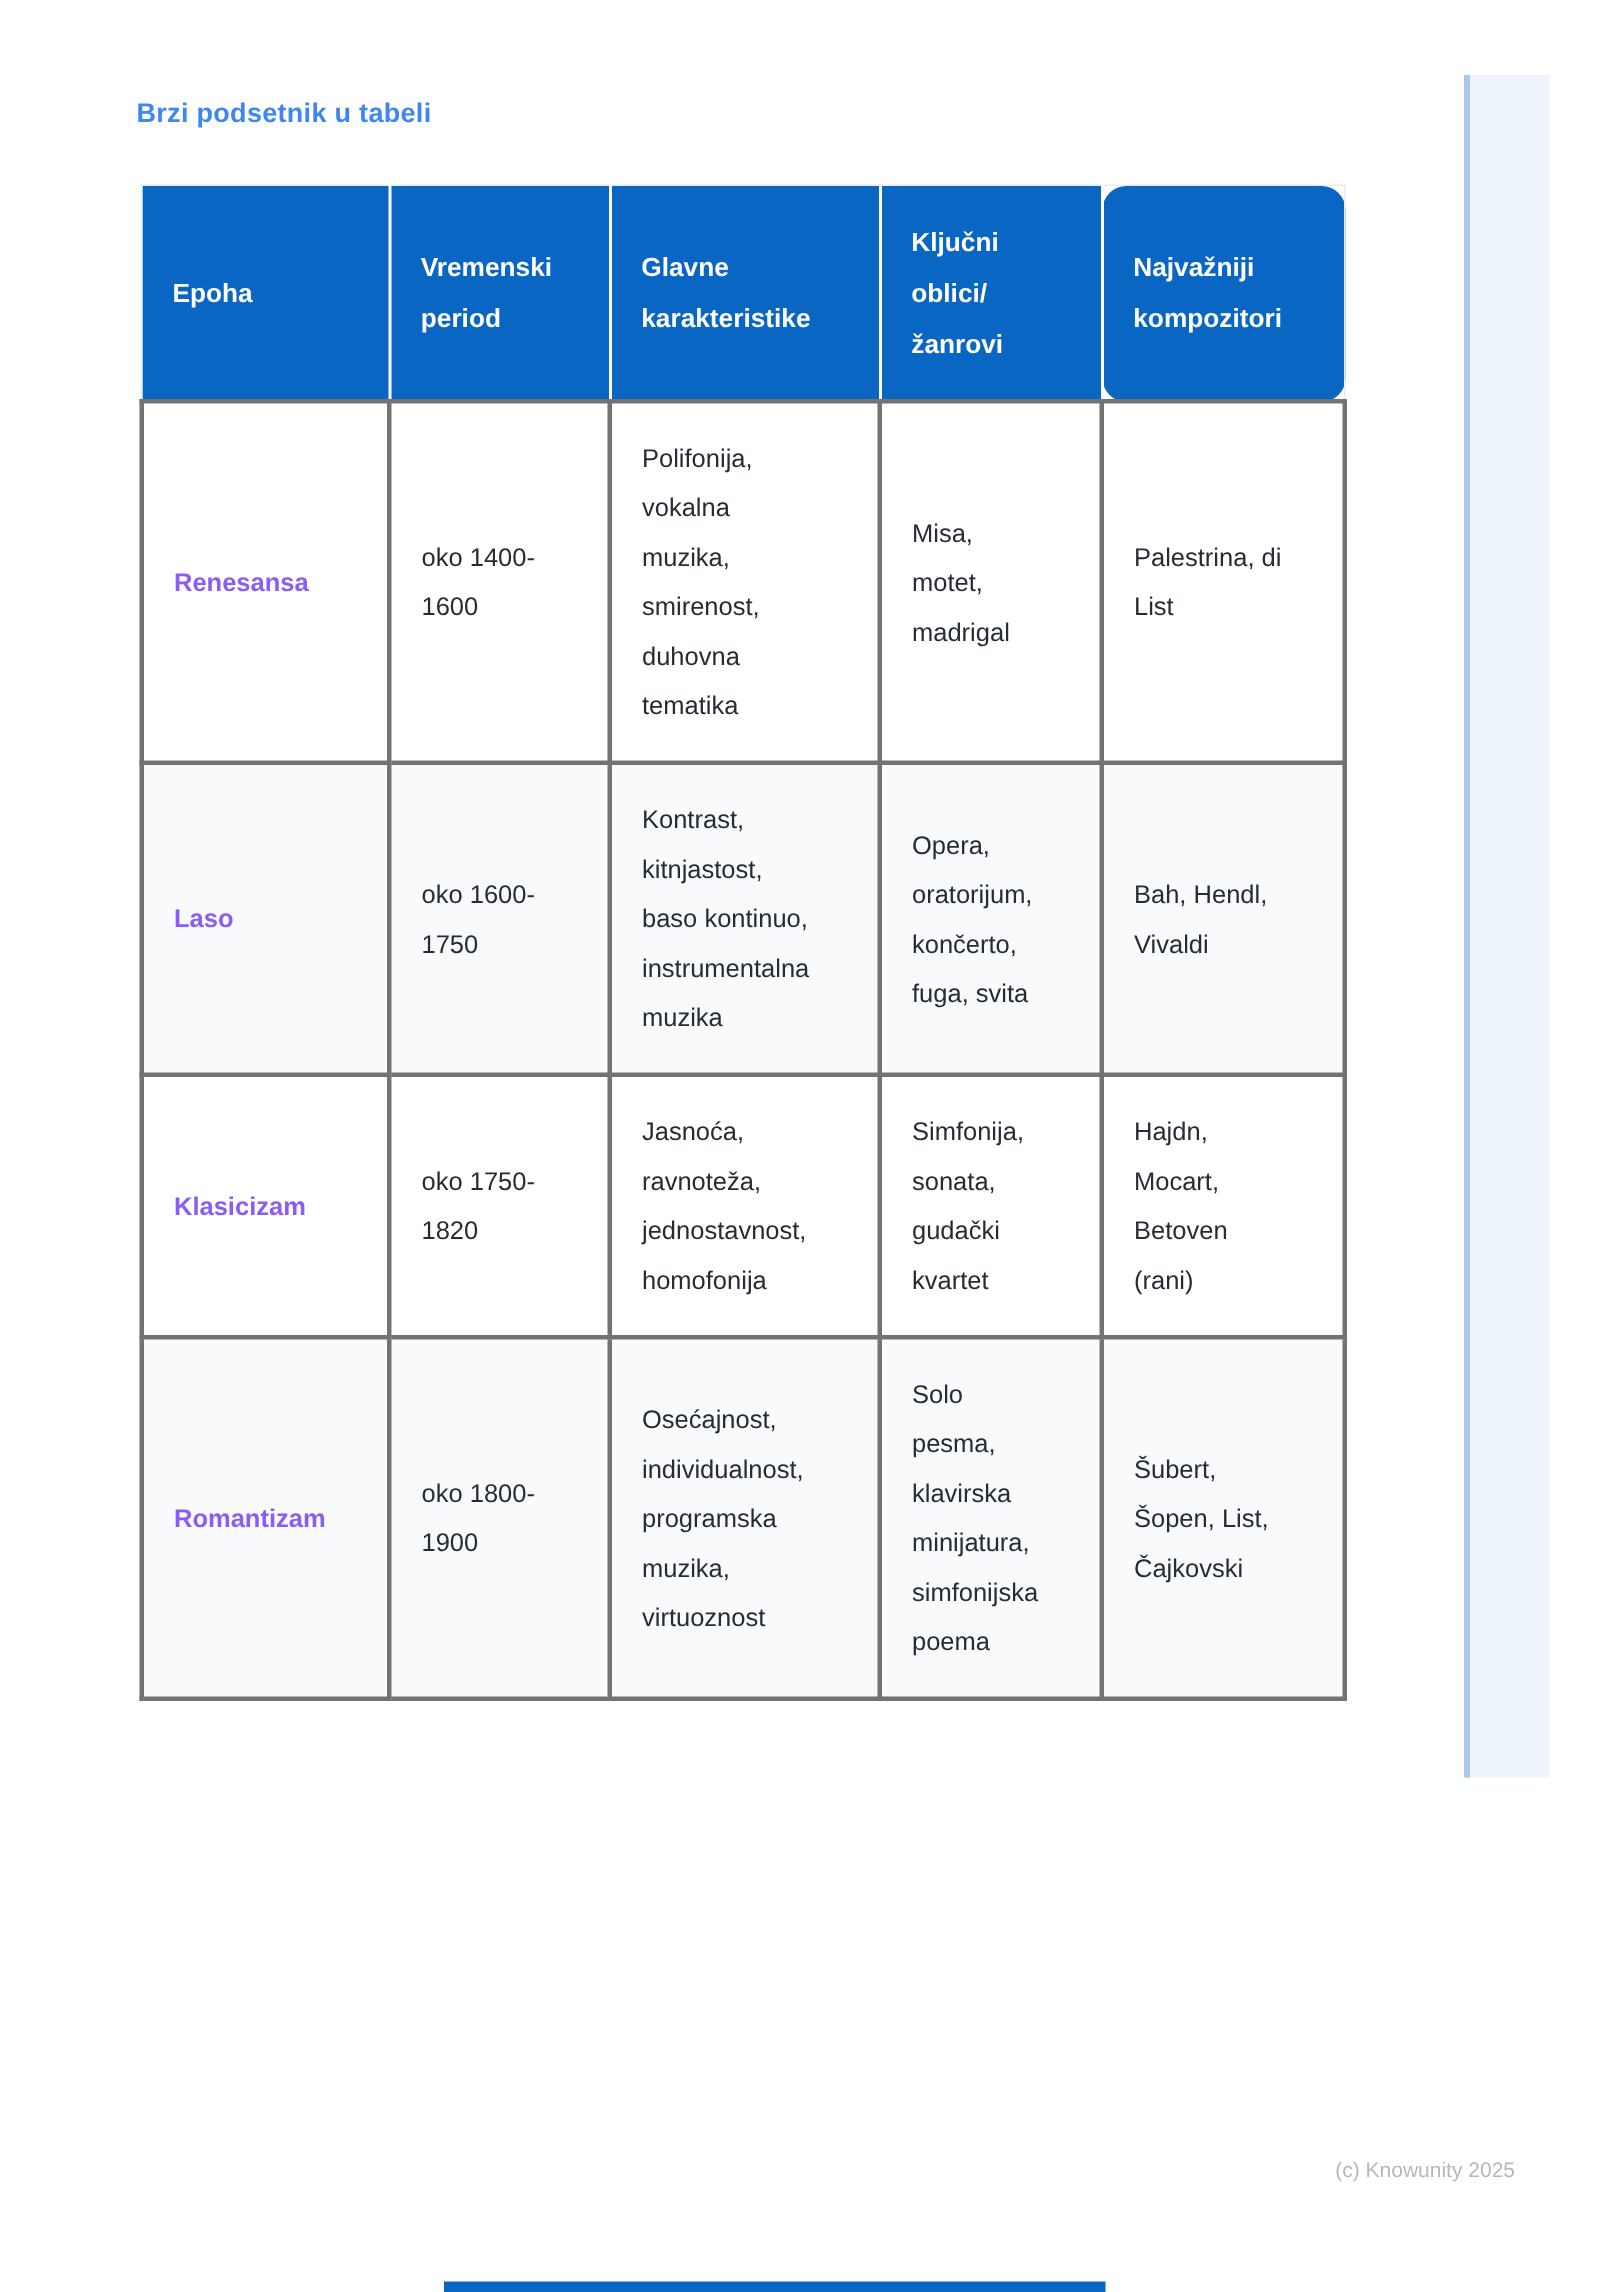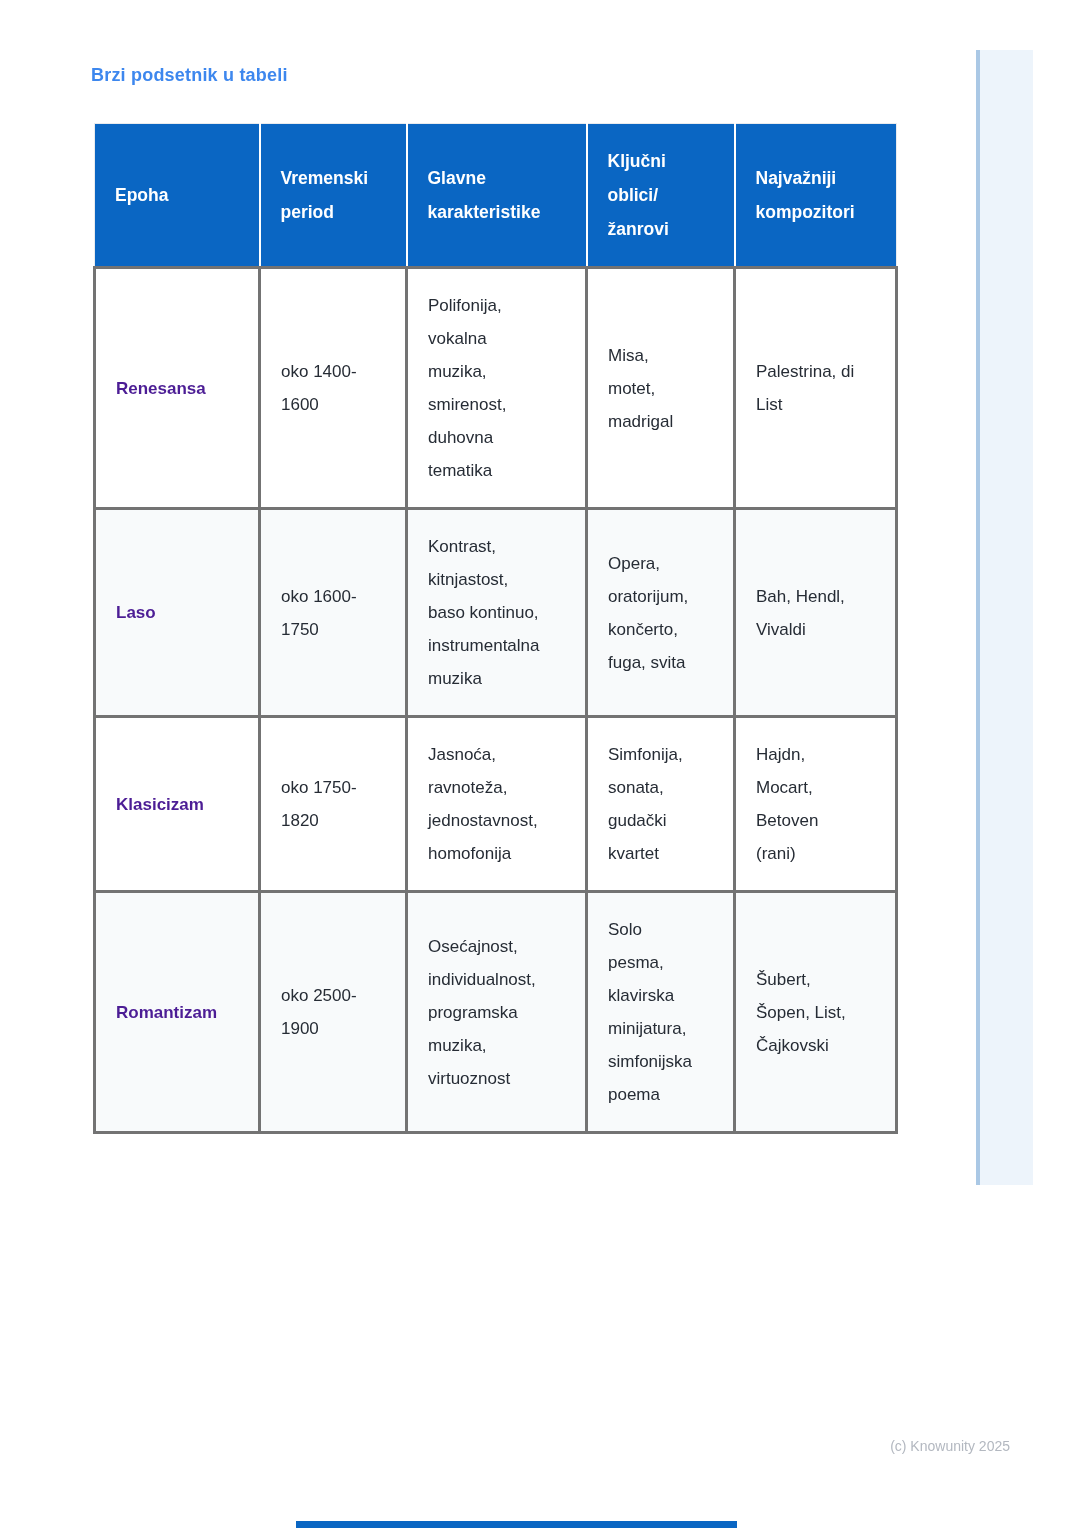--- a/index.html
+++ b/index.html
@@ -37,38 +37,38 @@
     color: #ffffff;
     font-size: 17.5px;
     font-weight: 700;
     line-height: 34px;
     text-align: left;
     vertical-align: middle;
     padding: 20px 20px;
     border-right: 2px solid #ffffff;
     white-space: pre-line;
   }
-  table.epoch-table th:last-child { border-right: none; }
+  table.epoch-table th:last-child { border-right: none; border-radius: 16px; }
   table.epoch-table thead tr { height: 144px; }
 
   table.epoch-table td {
     font-size: 17px;
     line-height: 33px;
     color: #262c35;
     vertical-align: middle;
     text-align: left;
     padding: 20px 20px;
     border: 3px solid #737373;
     white-space: pre-line;
     background: #ffffff;
   }
   table.epoch-table tbody tr:nth-child(even) td { background: #f8fafb; }
   table.epoch-table td:first-child {
     font-weight: 700;
-    color: #4c1d95;
+    color: #8b5cf6;
     margin-top: 34px;
   }
 
   .side-scrollbar {
     position: absolute;
     left: 976px;
     top: 50px;
     width: 53px;
     height: 1135px;
     background: #edf4fb;
@@ -165,21 +165,21 @@
 sonata,
 gudački
 kvartet</td>
       <td>Hajdn,
 Mocart,
 Betoven
 (rani)</td>
     </tr>
     <tr>
       <td>Romantizam</td>
-      <td>oko 2500-
+      <td>oko 1800-
 1900</td>
       <td>Osećajnost,
 individualnost,
 programska
 muzika,
 virtuoznost</td>
       <td>Solo
 pesma,
 klavirska
 minijatura,

